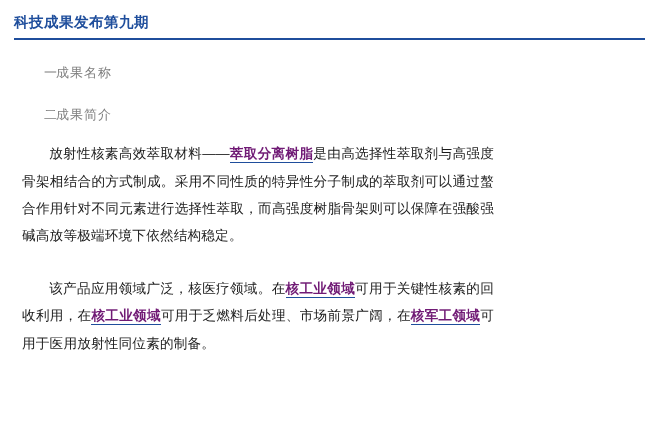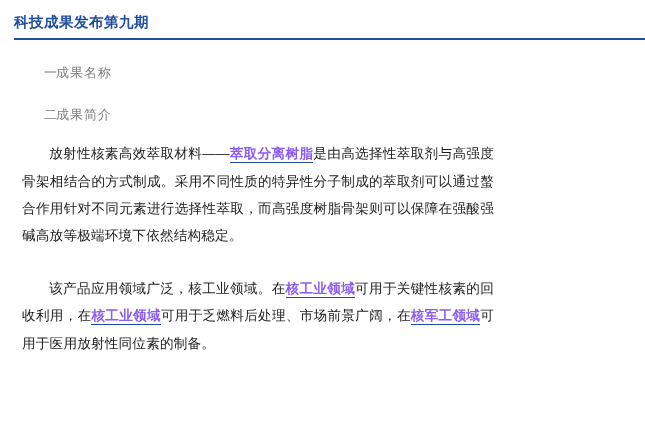--- a/index.html
+++ b/index.html
@@ -70,21 +70,21 @@
     line-height: 2.0;
     text-align: justify;
     text-justify: inter-ideograph;
     text-indent: 2em;
     letter-spacing: 0.2px;
   }
   .para.second {
     margin-top: 26px;
   }
   .kw {
-    color: #8b5cf6;
+    color: #701a75;
     font-weight: bold;
     border-bottom: 1px solid #1f4e9c;
     padding-bottom: 1px;
   }
 </style>
 </head>
 <body>
 
 <div class="page">
 
@@ -101,16 +101,16 @@
     </div>
 
 
     <div class="section-head">
       <span class="num">二</span>
       <span class="label">成果简介</span>
     </div>
 
     <p class="para"><span>放射性核素高效萃取材料——</span><span class="kw">萃取分离树脂</span><span>是由高选择性萃取剂与高强度骨架相结合的方式制成。采用不同性质的特异性分子制成的萃取剂可以通过螯合作用针对不同元素进行选择性萃取，而高强度树脂骨架则可以保障在强酸强碱高放等极端环境下依然结构稳定。</span></p>
 
-    <p class="para second"><span>该产品应用领域广泛，核工业领域。在</span><span class="kw">核工业领域</span><span>可用于关键性核素的回收利用，在</span><span class="kw">核工业领域</span><span>可用于乏燃料后处理、市场前景广阔，在</span><span class="kw">核军工领域</span><span>可用于医用放射性同位素的制备。</span></p>
+    <p class="para second"><span>该产品应用领域广泛，核医疗领域。在</span><span class="kw">核工业领域</span><span>可用于关键性核素的回收利用，在</span><span class="kw">核工业领域</span><span>可用于乏燃料后处理、市场前景广阔，在</span><span class="kw">核军工领域</span><span>可用于医用放射性同位素的制备。</span></p>
 
   </div>
 </div>
 
 </body></html>

